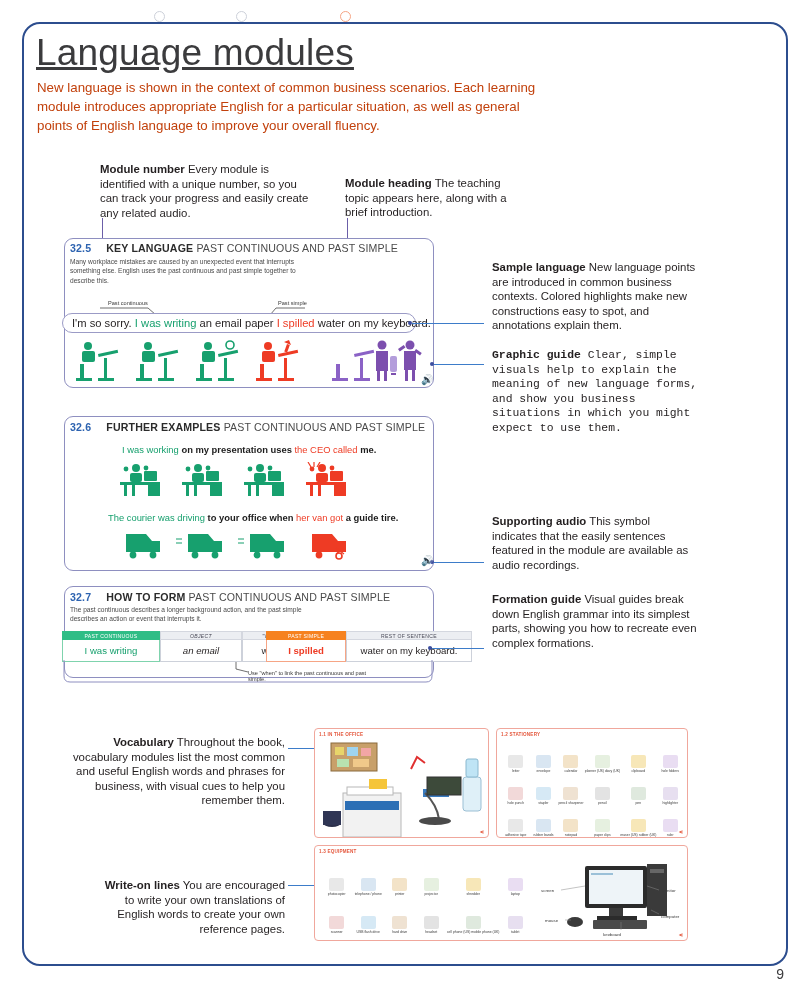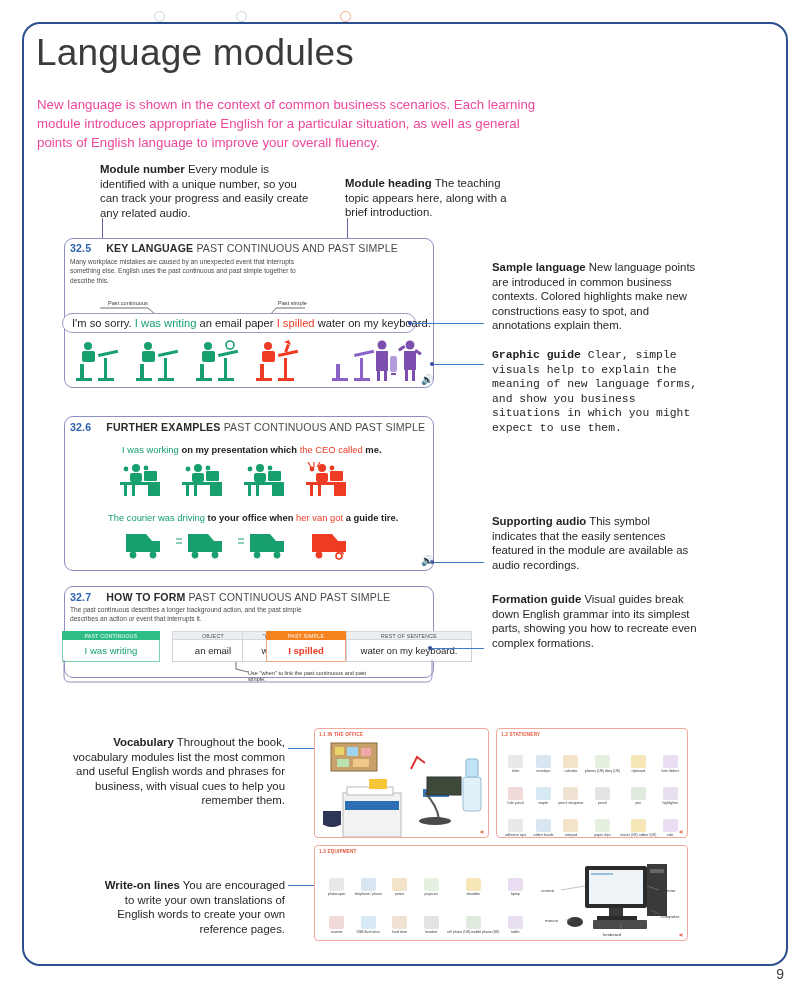--- a/index.html
+++ b/index.html
@@ -2,23 +2,23 @@
 <html><head>
 <meta charset="utf-8">
 <style>
   html,body{margin:0;padding:0;background:#fff;}
   body{width:812px;height:1000px;position:relative;
        font-family:"Liberation Sans","DejaVu Sans",sans-serif;color:#231f20;}
   .page-frame{position:absolute;left:22px;top:22px;width:766px;height:944px;
        border:2px solid #2c4d8e;border-radius:18px;box-sizing:border-box;}
   
   .title{position:absolute;left:36px;top:32px;font-size:37px;font-weight:300;
-       letter-spacing:.2px;color:#3b3b3d;}
+       letter-spacing:.2px;color:#3b3b3d;text-decoration:underline;}
   .intro{position:absolute;left:37px;top:78px;width:500px;font-size:13.3px;
-       line-height:19px;color:#ec4899;margin-top:17px;}
+       line-height:19px;color:#c2410c;}
   
   .callout{position:absolute;font-size:11.4px;line-height:14.6px;color:#231f20;}
   .callout b{font-weight:bold;}
   .callout.rightalign{text-align:right;}
   
   .lead{position:absolute;background:#5b6fb5;}
   .lead.h{height:1px;}
   .lead.v{width:1px;}
   .lead.blue{background:#3d7cc9;}
   .lead.purple{background:#6b5ea8;}
@@ -195,21 +195,21 @@
 
 <div class="modbox" style="left:64px;top:416px;width:370px;height:155px;"></div>
 <div class="modhead" style="left:70px;top:421px;">
   <span class="modnum">32.6</span>
   <span class="modkind">FURTHER EXAMPLES</span>
   <span class="modtopic">PAST CONTINUOUS AND PAST SIMPLE</span>
 </div>
 
 <div class="sent" style="left:122px;top:444px;">
   <span class="g">I was working</span>
-  <b>on my presentation which</b>
+  <b>on my presentation uses</b>
   <span class="r">the CEO called</span>
   <b>me.</b>
 </div>
 
 <svg style="position:absolute;left:120px;top:462px;" width="260" height="36">
   <g>
     <g fill="#17a06e">
       <g transform="translate(0,0)">
         <circle cx="16" cy="6" r="4"></circle>
           <rect x="10" y="11" width="12" height="9" rx="2"></rect>
@@ -315,21 +315,21 @@
   <span class="modtopic">PAST CONTINUOUS AND PAST SIMPLE</span>
 </div>
 <div class="modbody" style="left:70px;top:605px;width:240px;">The past continuous describes a longer background action, and the past simple describes an action or event that interrupts it.</div>
 
 <div class="puz" style="left:62px;top:631px;width:98px;height:31px;">
   <div class="puztab" style="left:0;width:98px;background:#2fbd86;">PAST CONTINUOUS</div>
   <div class="puzbody greenb" style="left:0;width:98px;color:#17a06e;">I was writing</div>
 </div>
 <div class="notch" style="left:154px;"></div>
 
-<div class="puz" style="left:172px;top:631px;width:82px;height:31px;">
+<div class="puz" style="left:160px;top:631px;width:82px;height:31px;font-style:italic;">
   <div class="puztab grey" style="left:0;width:82px;">OBJECT</div>
   <div class="puzbody" style="left:0;width:82px;">an email</div>
 </div>
 <div class="notch" style="left:236px;"></div>
 
 <div class="puz" style="left:242px;top:631px;width:62px;height:31px;">
   <div class="puztab grey" style="left:0;width:62px;">"WHEN"</div>
   <div class="puzbody" style="left:0;width:62px;">when</div>
 </div>
 

